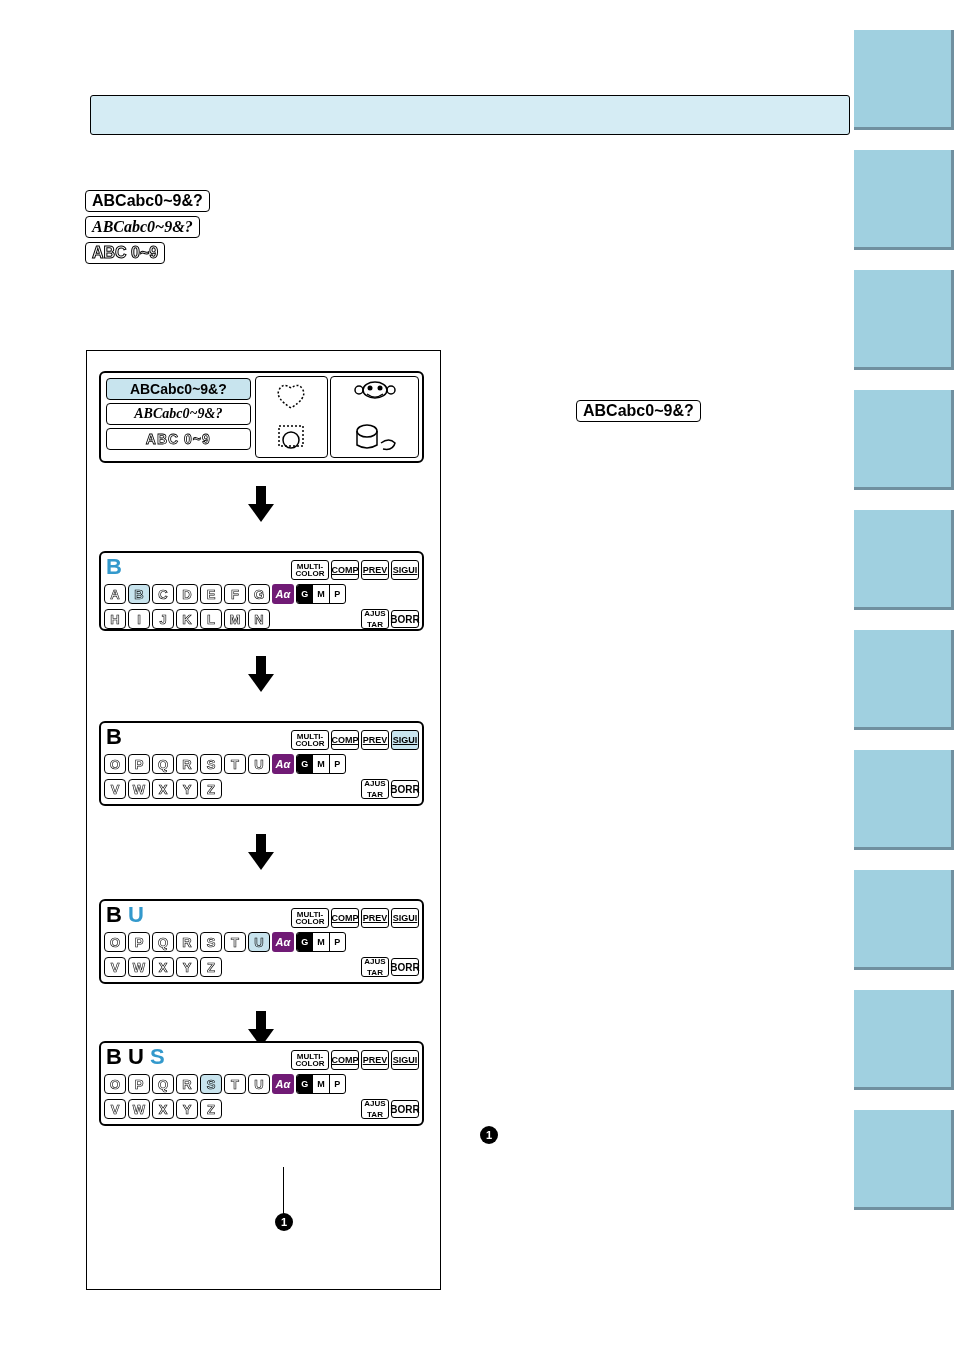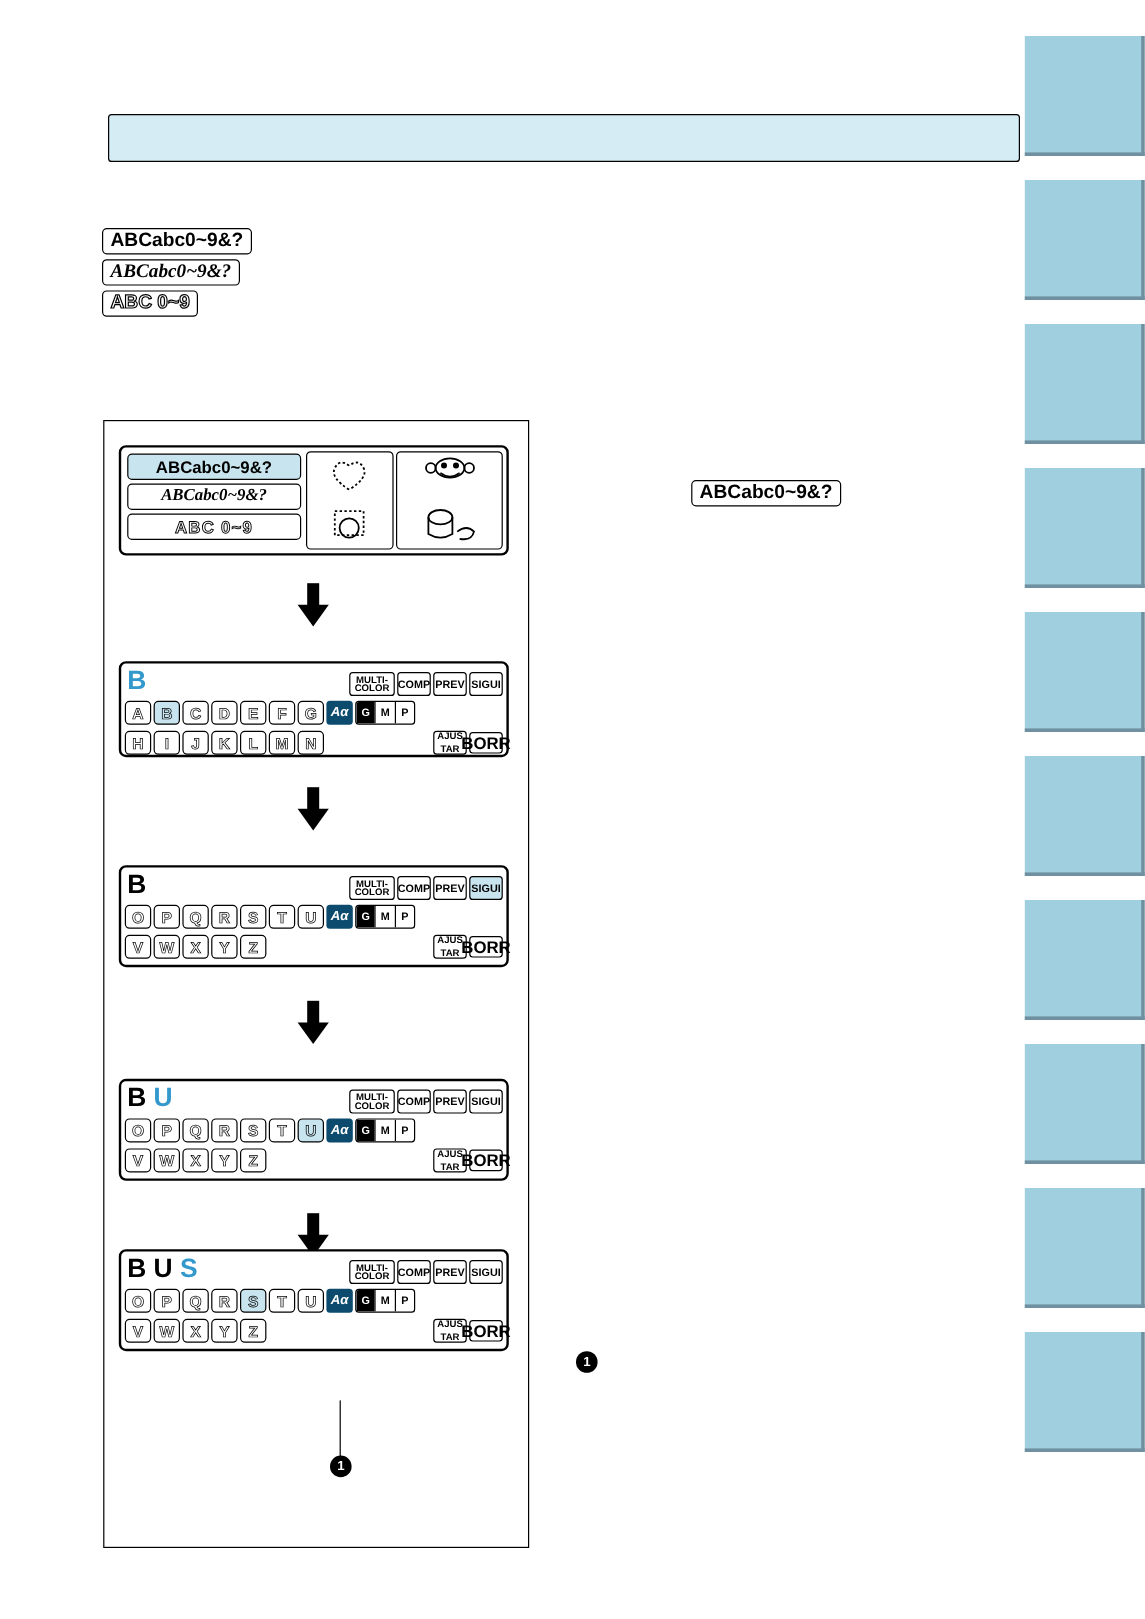--- a/index.html
+++ b/index.html
@@ -180,39 +180,39 @@
     font-weight: bold;
     height: 20px;
     display: flex;
     align-items: center;
     justify-content: center;
     padding: 0 2px;
     line-height: 8px;
     text-align: center;
   }
   .sbtn.multi { flex-direction: column; font-size: 8px; line-height: 7px; width: 38px; }
-  .sbtn.w { width: 28px; }
+  .sbtn.w { width: 28px; text-decoration: underline; }
   .sbtn.hl { background: #c8e4ee; }
   .letter {
     border: 1.5px solid #000;
     border-radius: 4px;
     width: 22px;
     height: 20px;
     font-weight: bold;
     font-size: 13px;
     display: flex;
     align-items: center;
     justify-content: center;
     font-family: "Arial Black", sans-serif;
     -webkit-text-stroke: 0.6px #000;
     -webkit-text-fill-color: #fff;
   }
   .letter.hl { background: #c8e4ee; -webkit-text-fill-color: #c8e4ee; }
   .mode-btn {
-    background: #0c4a6e;
+    background: #701a75;
     color: #fff;
     border-radius: 3px;
     width: 22px;
     height: 20px;
     font-size: 11px;
     font-weight: bold;
     display: flex;
     align-items: center;
     justify-content: center;
     font-style: italic;
@@ -250,21 +250,21 @@
     display: flex;
     flex-direction: column;
     align-items: center;
     justify-content: space-between;
   }
   .borr {
     border: 1.5px solid #000;
     border-radius: 3px;
     width: 28px;
     height: 18px;
-    font-size: 14px;
+    font-size: 10px;
     font-weight: bold;
     display: flex;
     align-items: center;
     justify-content: center;
     margin-left: auto;
   }
   .spacer { flex: 1; }
   
   .callout-line {
     position: absolute;

